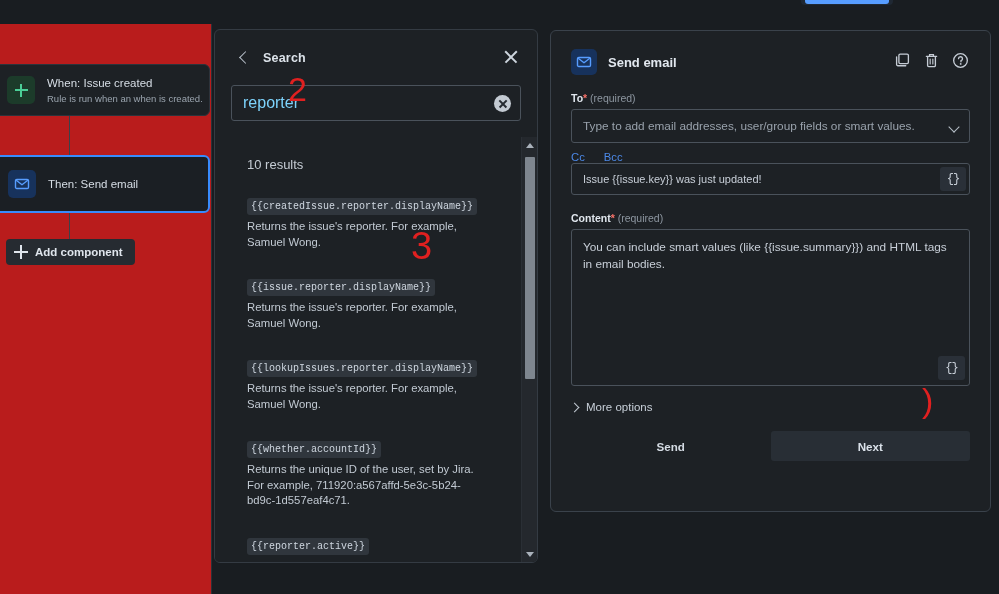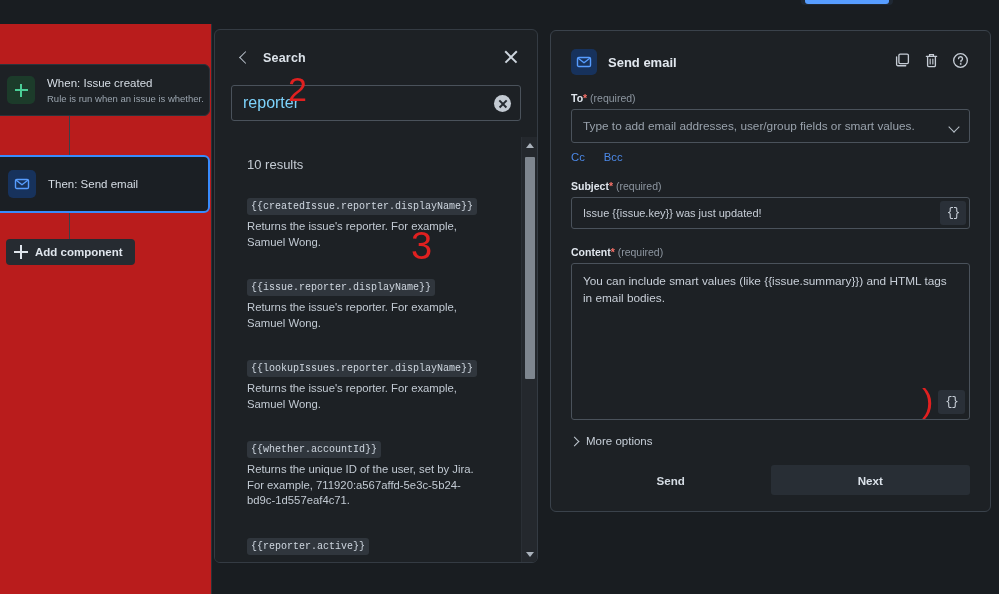--- a/index.html
+++ b/index.html
@@ -293,21 +293,21 @@
 
     <div class="connector c1"></div>
     <div class="connector c2"></div>
 
     <div class="rule-card trigger">
       <div class="rule-icon green">
         <span class="plus-green"></span>
       </div>
       <div class="rule-text">
         <div class="rule-title">When: Issue created</div>
-        <div class="rule-sub">Rule is run when an issue is whether.</div>
+        <div class="rule-sub">Rule is run when an when is created.</div>
       </div>
     </div>
 
     <div class="rule-card action">
       <div class="rule-icon blue">
         <svg width="16" height="16" viewBox="0 0 16 16" fill="none">
           <rect x="1.5" y="3.5" width="13" height="9" rx="1.3" stroke="#579dff" stroke-width="1.4"></rect>
           <path d="M2.2 4.3 L8 8.8 L13.8 4.3" stroke="#579dff" stroke-width="1.4" fill="none" stroke-linejoin="round"></path>
         </svg>
       </div>
@@ -411,23 +411,20 @@
     <div class="to-field">
       <span class="to-placeholder">Type to add email addresses, user/group fields or smart values.</span>
       <span class="chev-down"></span>
     </div>
 
     <div class="ccbcc">
       <a href="#">Cc</a>
       <a href="#">Bcc</a>
     </div>
 
-    <label class="field-label">
-      <span>Subject</span><span class="req-star">*</span> <span class="req-note">(required)</span>
-    </label>
     <div class="subject-field">
       <span class="val">Issue {{issue.key}} was just updated!</span>
       <span class="smart-btn">{}</span>
     </div>
 
     <label class="field-label">
       <span>Content</span><span class="req-star">*</span> <span class="req-note">(required)</span>
     </label>
     <div class="content-field">
       <div class="val">You can include smart values (like {{issue.summary}}) and HTML tags in email bodies.</div>

